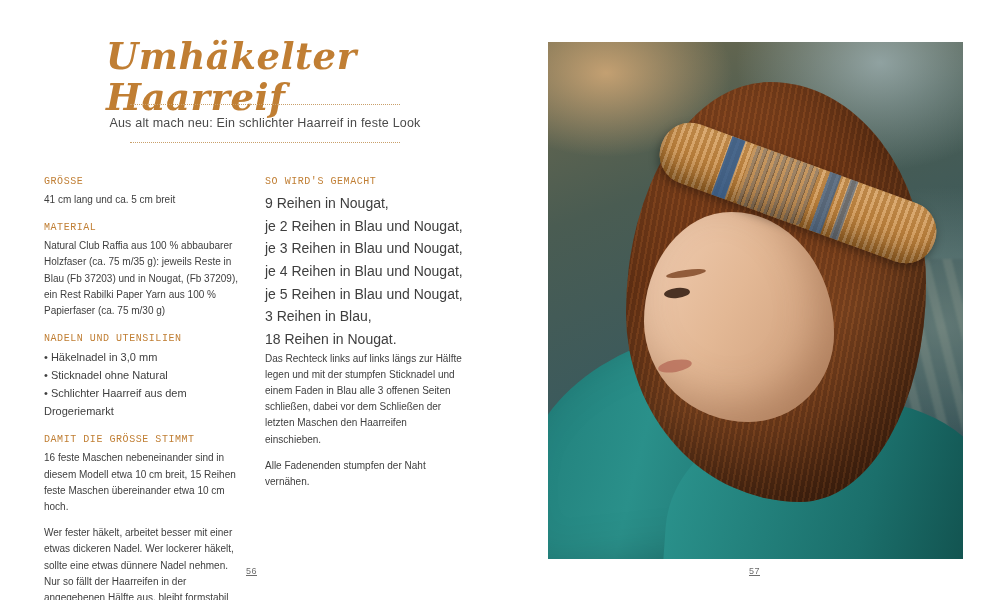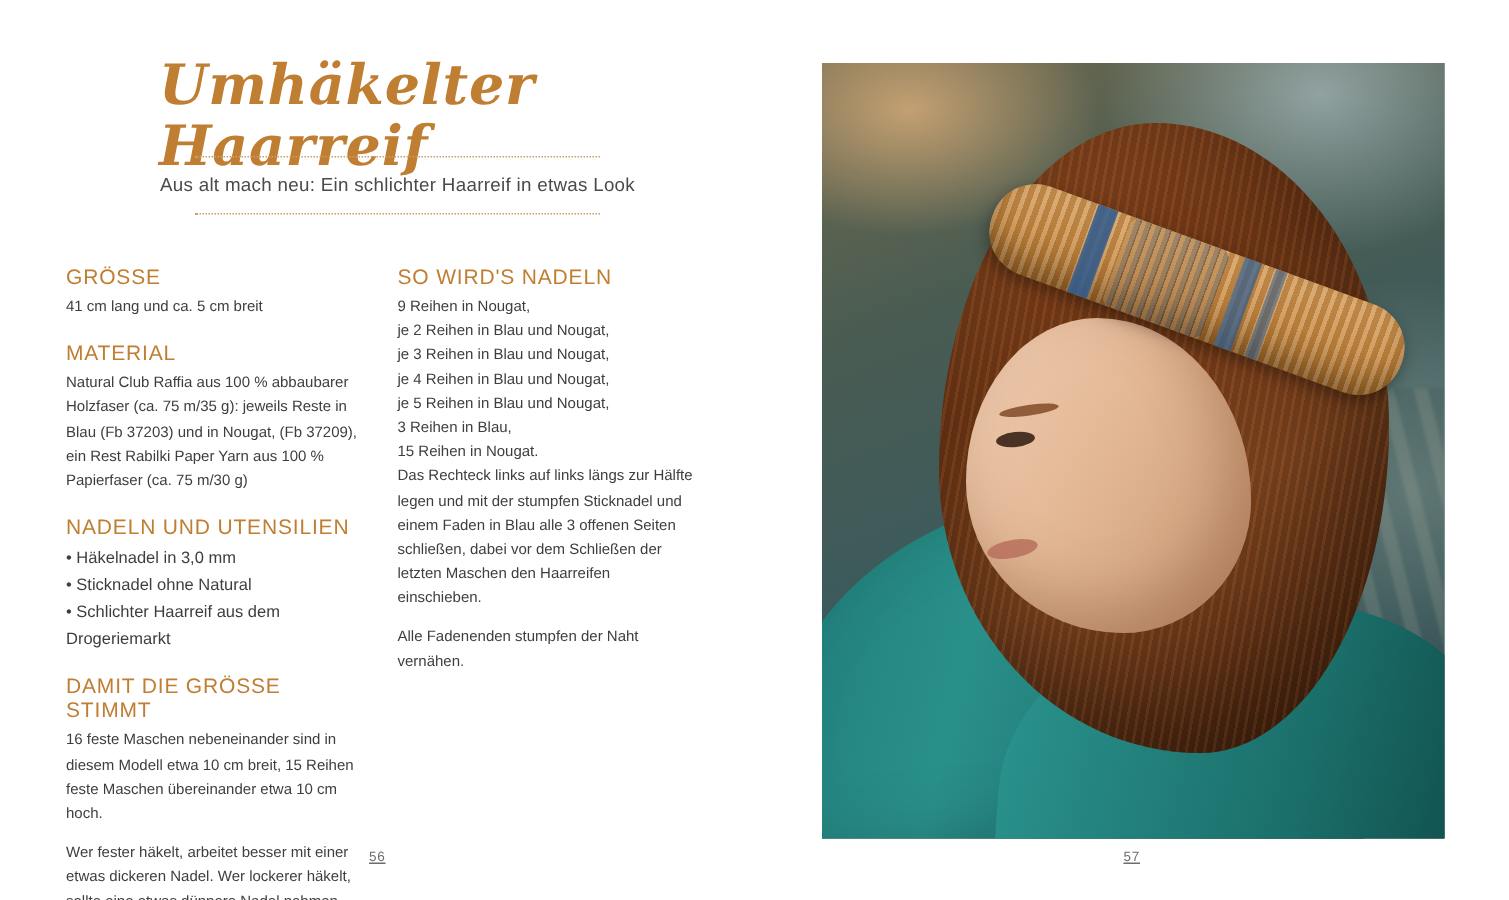--- a/index.html
+++ b/index.html
@@ -75,24 +75,25 @@
     top: 176px;
     width: 420px;
     display: flex;
     gap: 22px;
   }
   .col {
     width: 199px;
   }
   .sec-head {
     color: #c07e33;
-    font-size: 14px;
+    font-size: 10px;
     letter-spacing: 0.55px;
     margin: 0 0 5px 0;
     font-weight: normal;
+    font-family: Liberation Mono, monospace;
   }
   .sec-head.gap {
     margin-top: 14px;
   }
   .body-text {
     font-size: 10px;
     line-height: 1.62;
     color: #3e3e3e;
     margin: 0;
   }
@@ -101,21 +102,21 @@
   }
   .list {
     margin: 0;
     padding: 0;
     list-style: none;
     font-size: 11px;
     line-height: 1.62;
     color: #3e3e3e;
   }
   .lines {
-    font-size: 10px;
+    font-size: 14px;
     line-height: 1.62;
     color: #3e3e3e;
   }
   .page-num {
     position: absolute;
     bottom: 24px;
     width: 100%;
     text-align: center;
     font-size: 9px;
     color: #6d6d6d;
@@ -316,21 +317,21 @@
 </style>
 </head>
 <body>
 
 <div class="spread">
 
   <div class="page left-page">
 
     <div class="title">Umhäkelter Haarreif</div>
     <div class="title-rule"></div>
-    <div class="subtitle">Aus alt mach neu: Ein schlichter Haarreif in etwas Look</div>
+    <div class="subtitle">Aus alt mach neu: Ein schlichter Haarreif in feste Look</div>
     <div class="subtitle-rule"></div>
 
     <div class="columns">
 
       <div class="col">
 
         <div>
           <p class="sec-head">GRÖSSE</p>
           <p class="body-text">41 cm lang und ca. 5 cm breit</p>
         </div>
@@ -352,29 +353,29 @@
         <div>
           <p class="sec-head gap">DAMIT DIE GRÖSSE STIMMT</p>
           <p class="body-text">16 feste Maschen nebeneinander sind in diesem Modell etwa 10 cm breit, 15 Reihen feste Maschen übereinander etwa 10 cm hoch.</p>
           <p class="body-text">Wer fester häkelt, arbeitet besser mit einer etwas dickeren Nadel. Wer lockerer häkelt, sollte eine etwas dünnere Nadel nehmen. Nur so fällt der Haarreifen in der angegebenen Hälfte aus, bleibt formstabil und lässt sich angenehm tragen.</p>
         </div>
 
       </div>
 
       <div class="col">
         <div>
-          <p class="sec-head">SO WIRD'S NADELN</p>
+          <p class="sec-head">SO WIRD'S GEMACHT</p>
           <div class="lines">
             <div>9 Reihen in Nougat,</div>
             <div>je 2 Reihen in Blau und Nougat,</div>
             <div>je 3 Reihen in Blau und Nougat,</div>
             <div>je 4 Reihen in Blau und Nougat,</div>
             <div>je 5 Reihen in Blau und Nougat,</div>
             <div>3 Reihen in Blau,</div>
-            <div>15 Reihen in Nougat.</div>
+            <div>18 Reihen in Nougat.</div>
           </div>
           <p class="body-text">Das Rechteck links auf links längs zur Hälfte legen und mit der stumpfen Sticknadel und einem Faden in Blau alle 3 offenen Seiten schließen, dabei vor dem Schließen der letzten Maschen den Haarreifen einschieben.</p>
           <p class="body-text">Alle Fadenenden stumpfen der Naht vernähen.</p>
         </div>
       </div>
 
     </div>
 
     <div class="page-num">56</div>
   </div>

